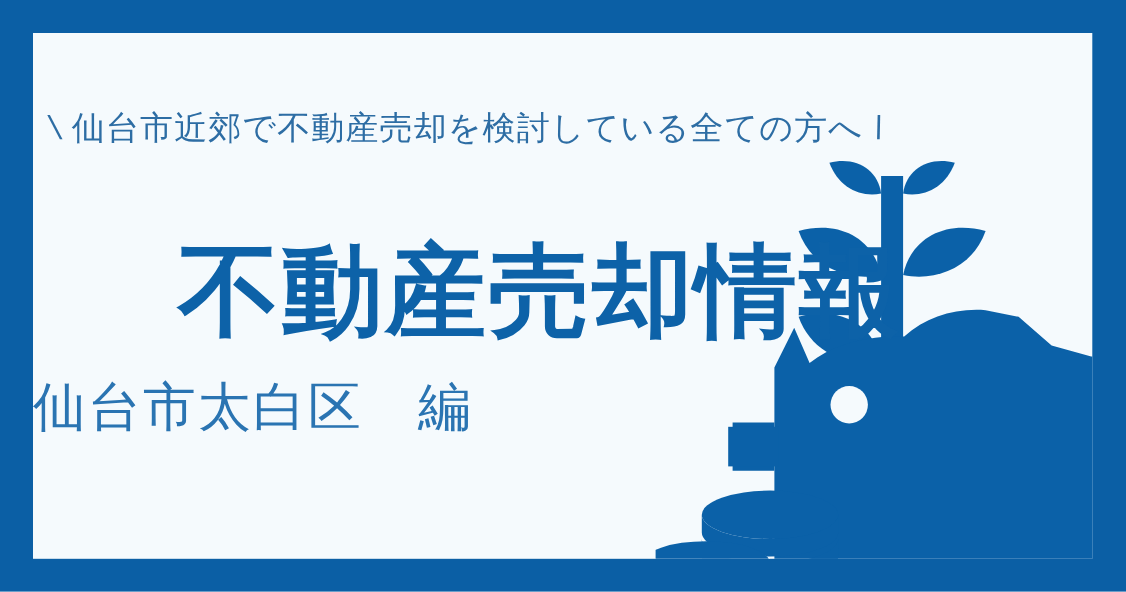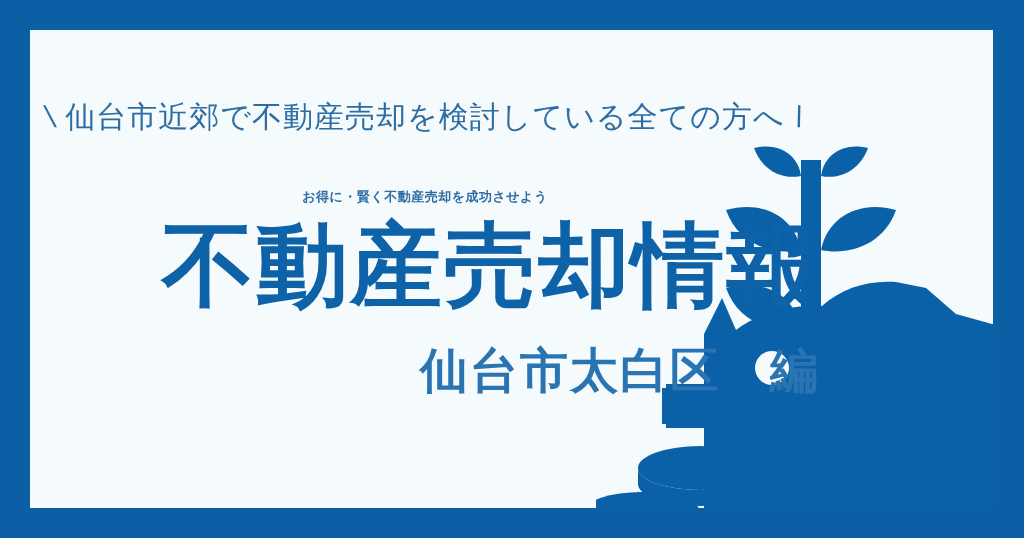--- a/index.html
+++ b/index.html
@@ -91,26 +91,26 @@
     color: #0d62a8;
     font-weight: 700;
     white-space: nowrap;
   }
 
   .area-title {
     position: absolute;
     left: 0;
     top: 315px;
     width: 790px;
-    text-align: right;
+    text-align: left;
     font-size: 48px;
     line-height: 1.1;
     letter-spacing: 2px;
     color: #2a74b2;
-    font-weight: 700;
+    font-weight: 400;
     white-space: nowrap;
   }
 
   
   #illustration {
     position: absolute;
     right: -33px;
     bottom: -30px;
     width: 430px;
     height: 400px;
@@ -198,21 +198,20 @@
 
       </svg>
     </div>
 
     <div id="text-block">
 
       <div class="headline">
         <span class="slash left">\</span><span>仙台市近郊で不動産売却を検討している全ての方へ</span><span class="slash right">/</span>
       </div>
 
-      <div class="subtitle">お得に・賢く不動産売却を成功させよう</div>
 
       <div class="main-title">不動産売却情報</div>
 
       <div class="area-title">仙台市太白区　編</div>
 
     </div>
 
   </div>
 </div>
 

